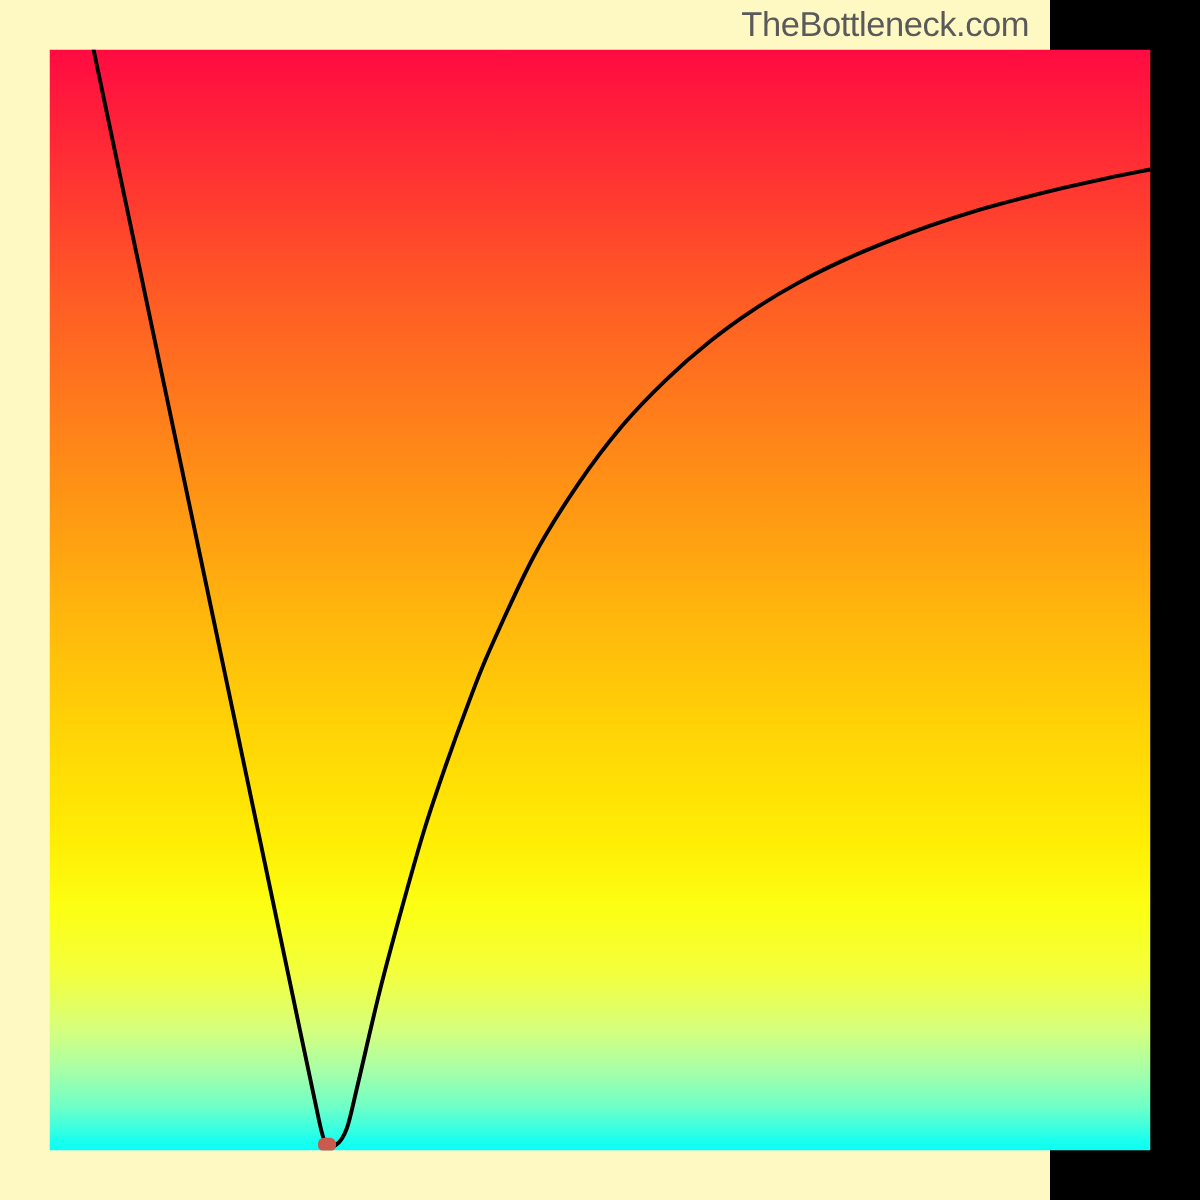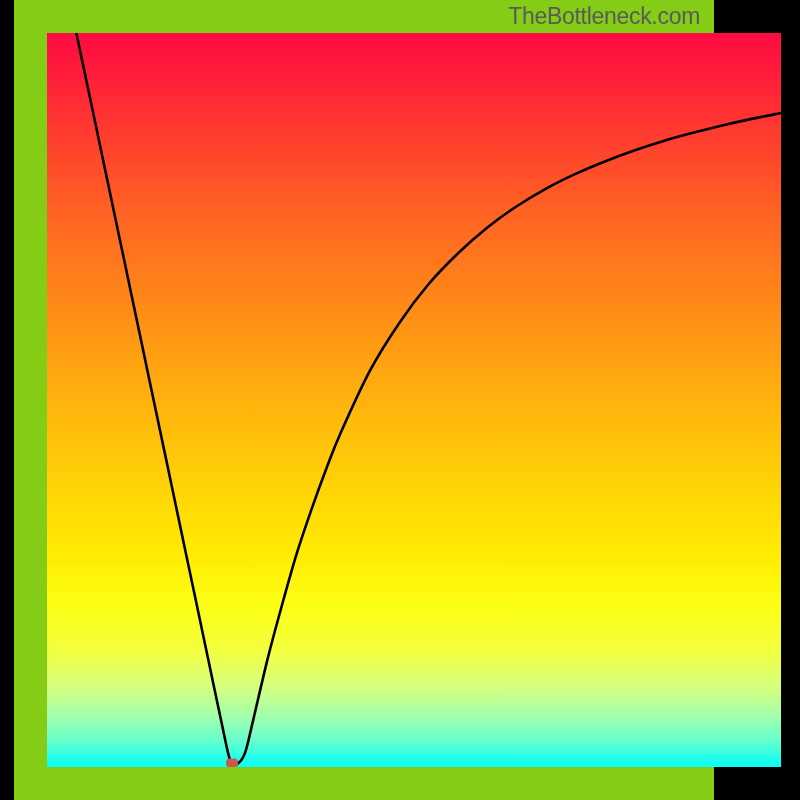--- a/index.html
+++ b/index.html
@@ -8,22 +8,21 @@
     width: 800px;
     height: 800px;
     background: #000;
     font-family: Arial, Helvetica, sans-serif;
     overflow: hidden;
   }
   .frame {
     position: relative;
     width: 700px;
     height: 800px;
-    background: #84cc16;
-    margin-left: 14px;
+    background: #fef9c3;
   }
   .plot-area {
     position: absolute;
     left: 33px;
     top: 33px;
     width: 734px;
     height: 734px;
     overflow: hidden;
   }
   .gradient-bg {

